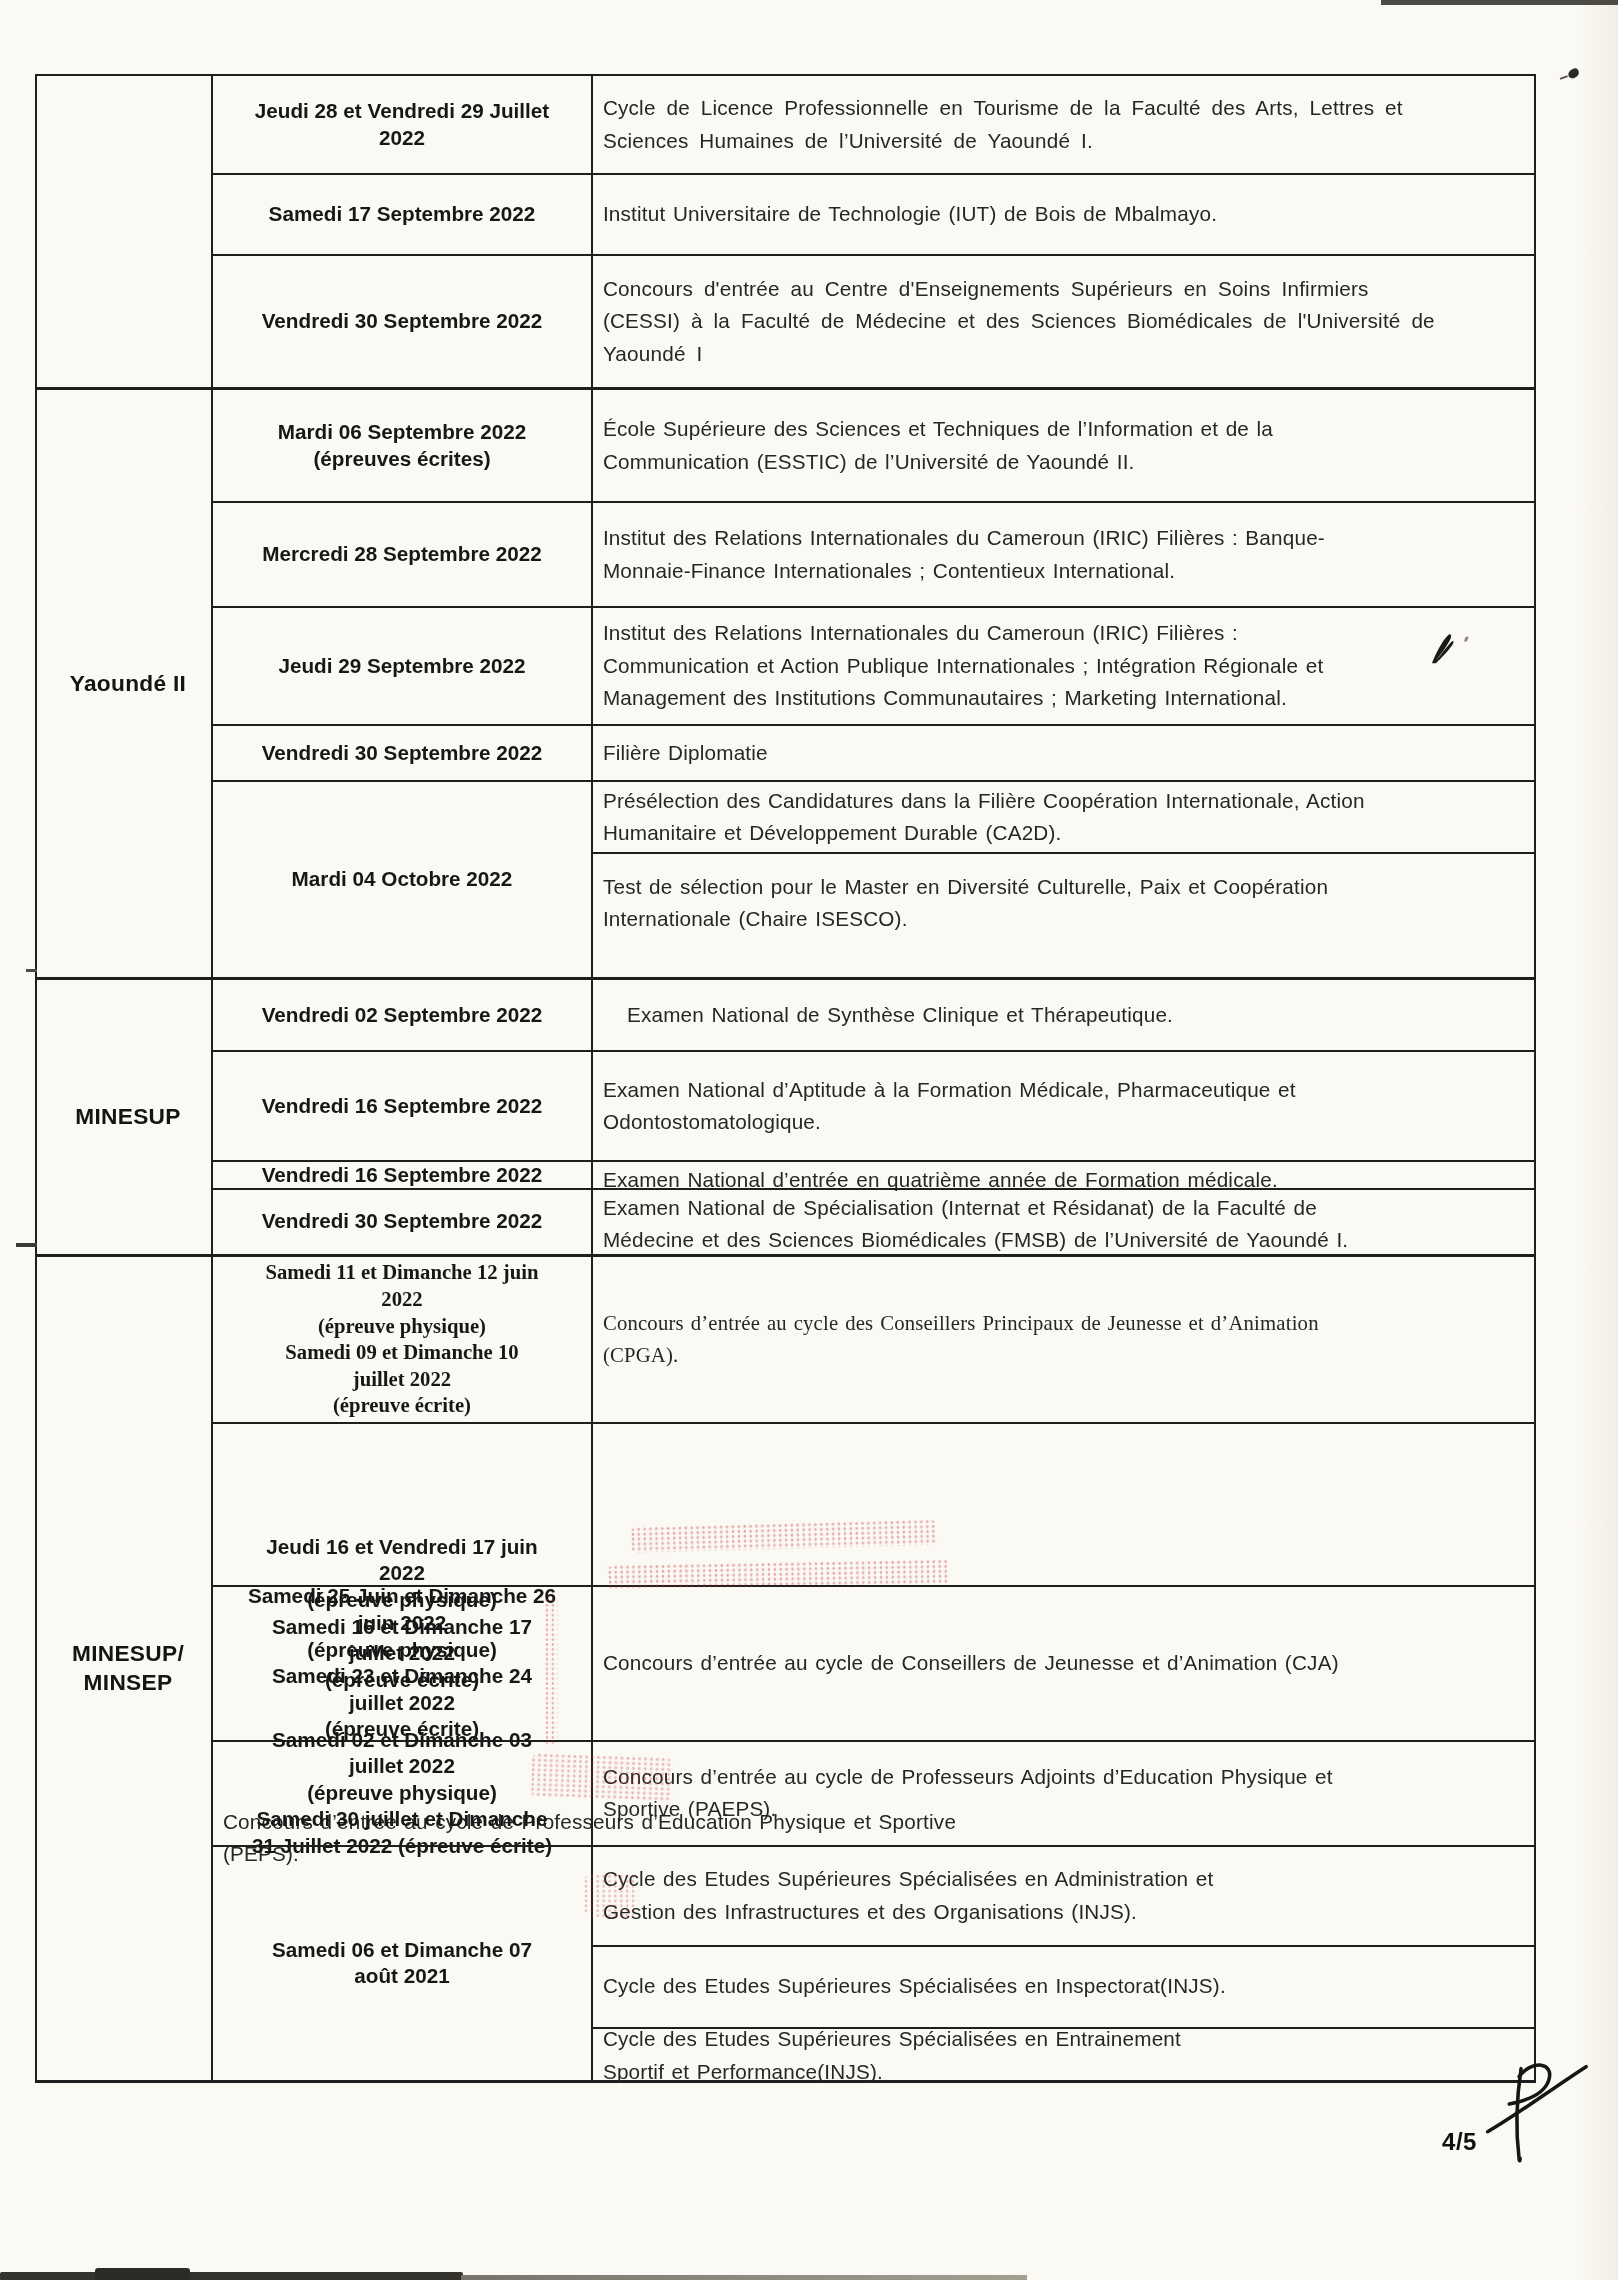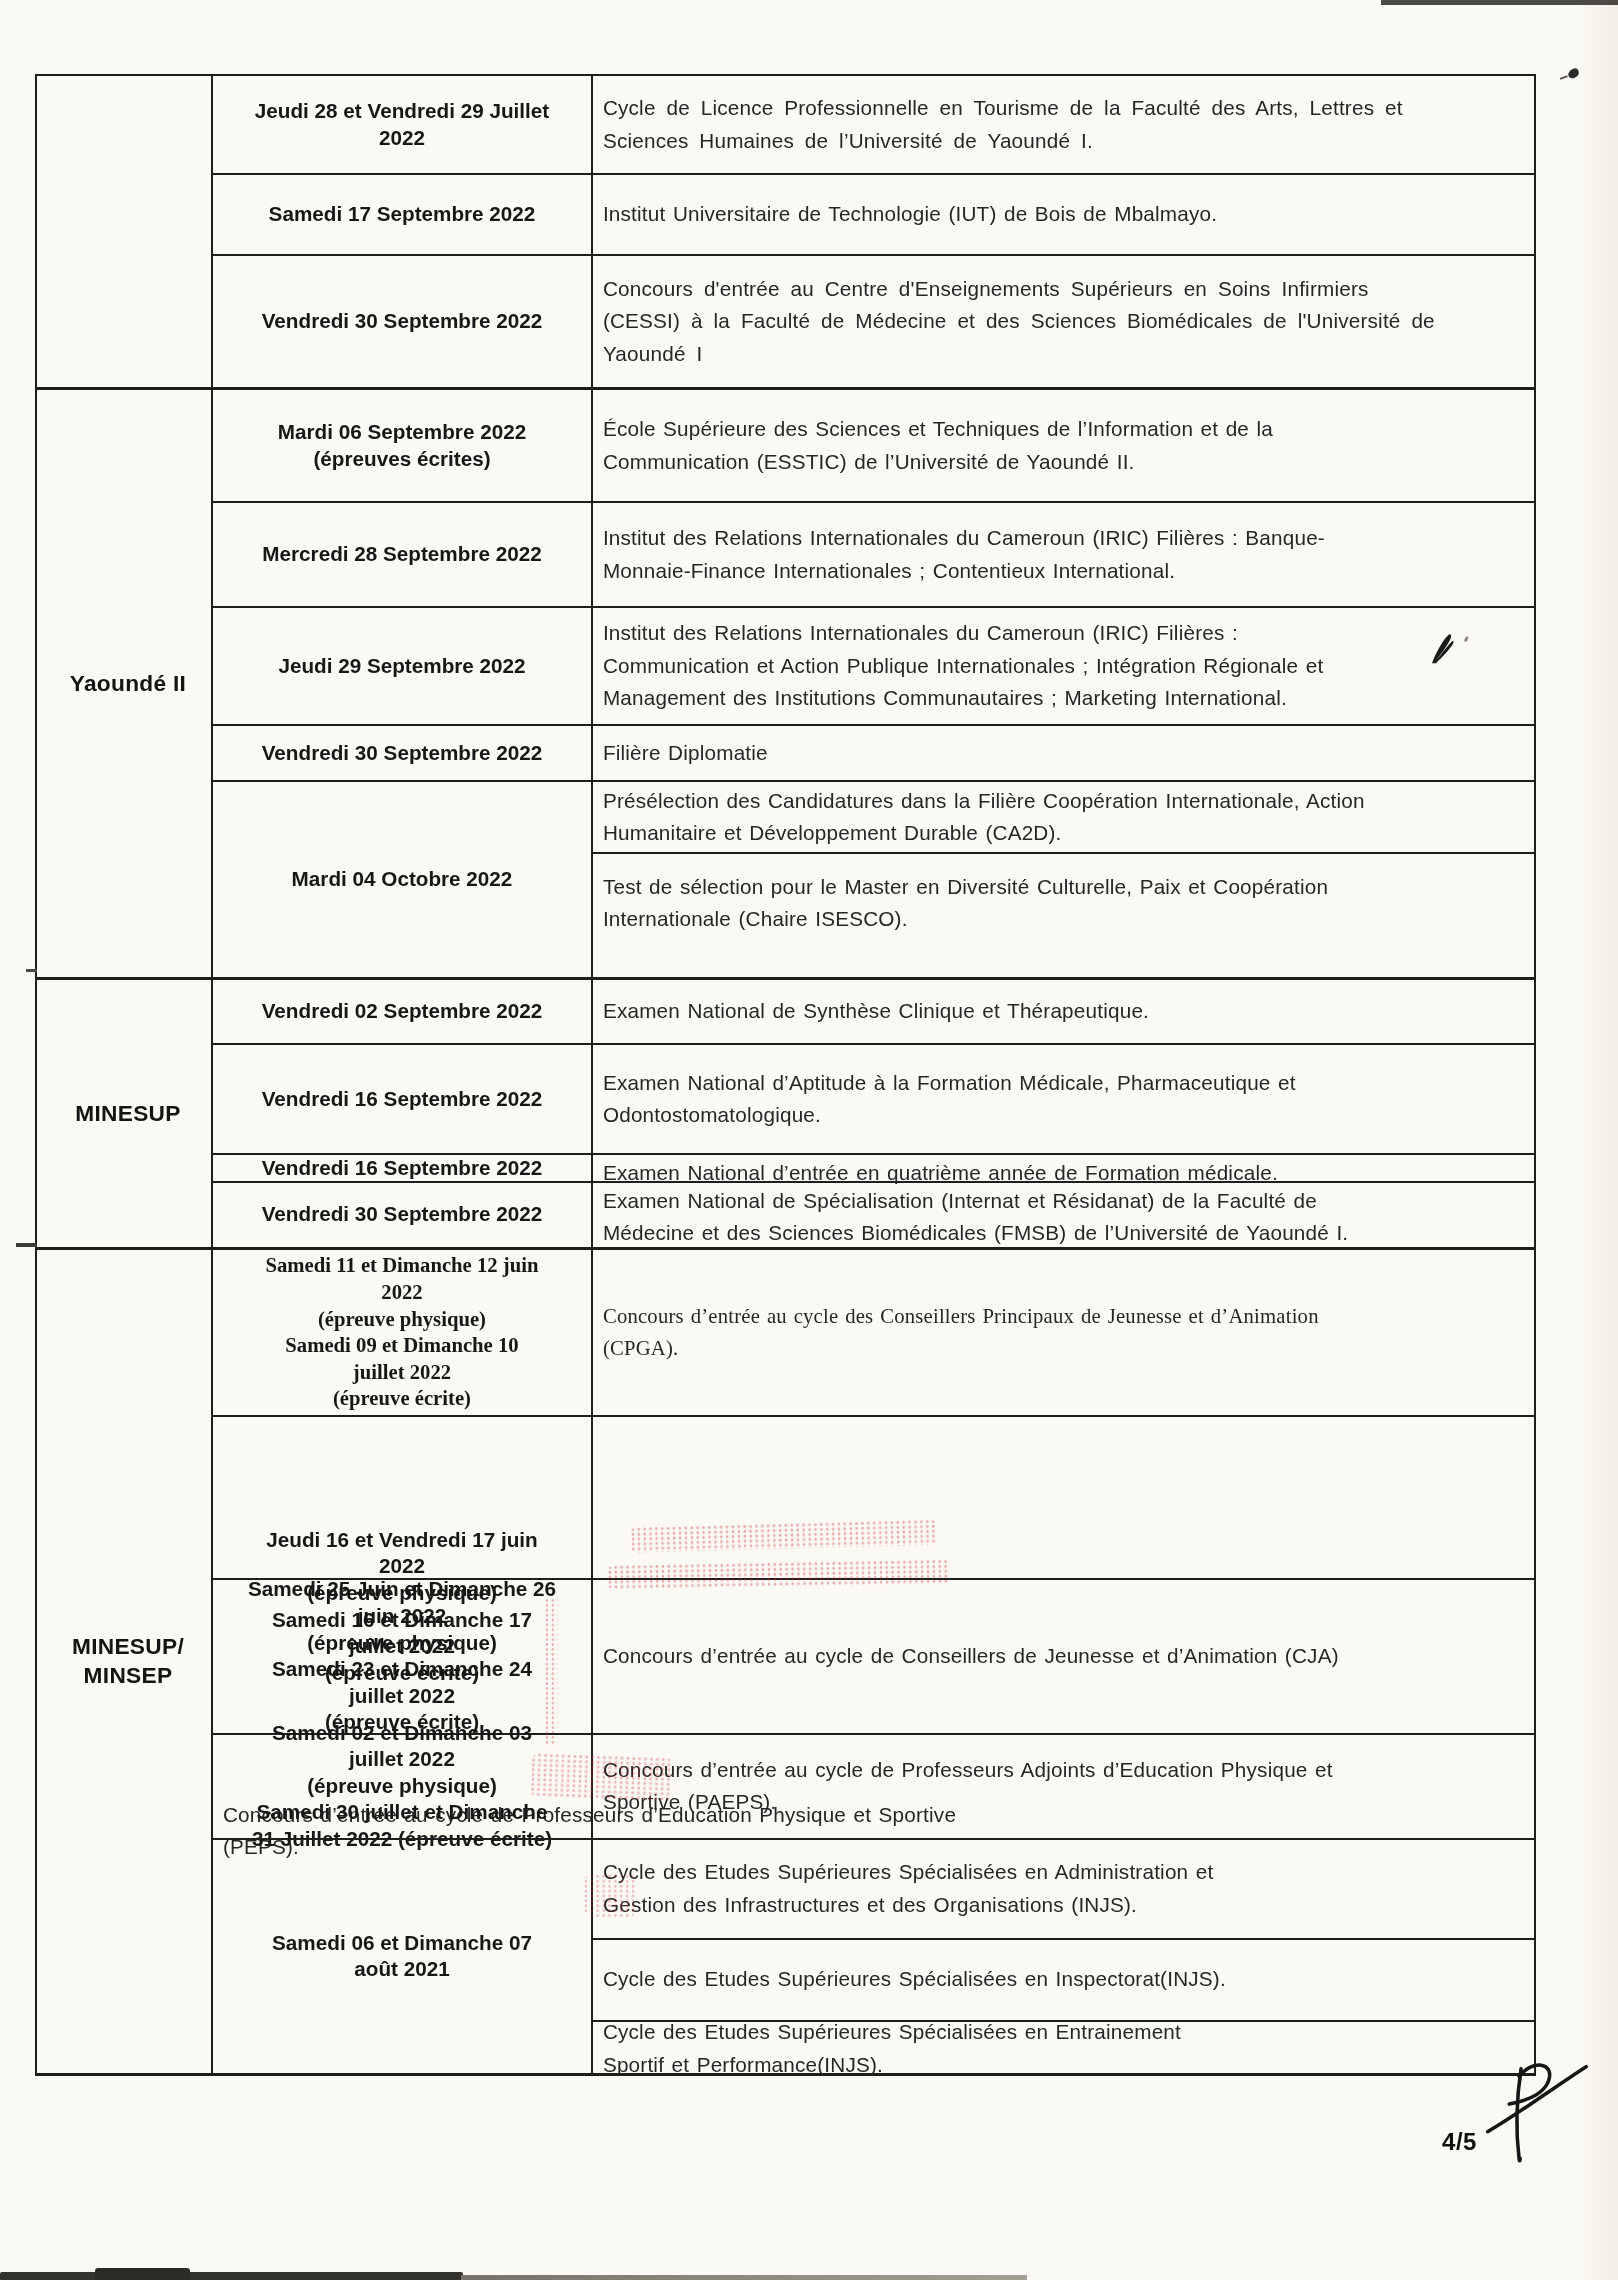--- a/index.html
+++ b/index.html
@@ -144,21 +144,21 @@
 Humanitaire et Développement Durable (CA2D).</div>
             <div class="desc-cell" style="flex: 0 0 auto; height: 100px;">Test de sélection pour le Master en Diversité Culturelle, Paix et Coopération
 Internationale (Chaire ISESCO).</div>
           </div>
         </div>
       </div>
     </div>
     <div class="section">
       <div class="inst-cell">MINESUP</div>
       <div class="rows">
-        <div class="row" style="height: 63px;">
+        <div class="row" style="height: 70px; gap: 24px;">
           <div class="date-cell">Vendredi 02 Septembre 2022</div>
           <div class="descs">
             <div class="desc-cell">Examen National de Synthèse Clinique et Thérapeutique.</div>
           </div>
         </div>
         <div class="row" style="height: 110px;">
           <div class="date-cell">Vendredi 16 Septembre 2022</div>
           <div class="descs">
             <div class="desc-cell">Examen National d’Aptitude à la Formation Médicale, Pharmaceutique et
 Odontostomatologique.</div>

